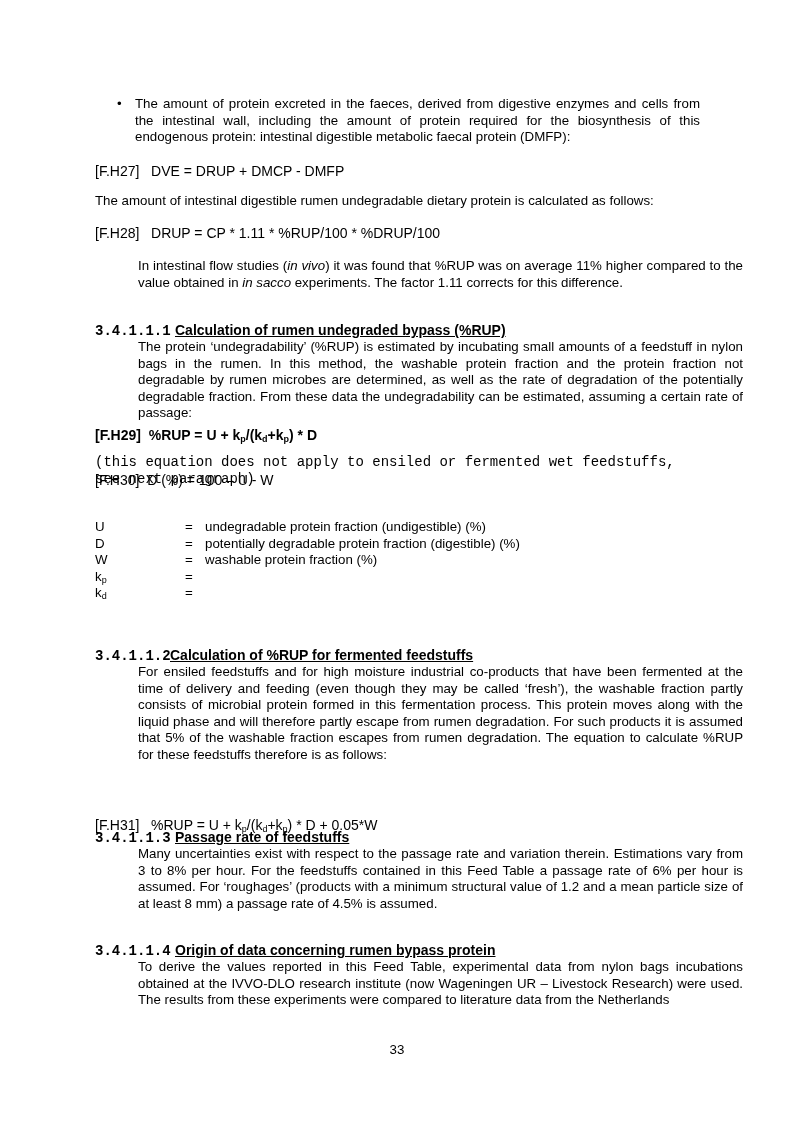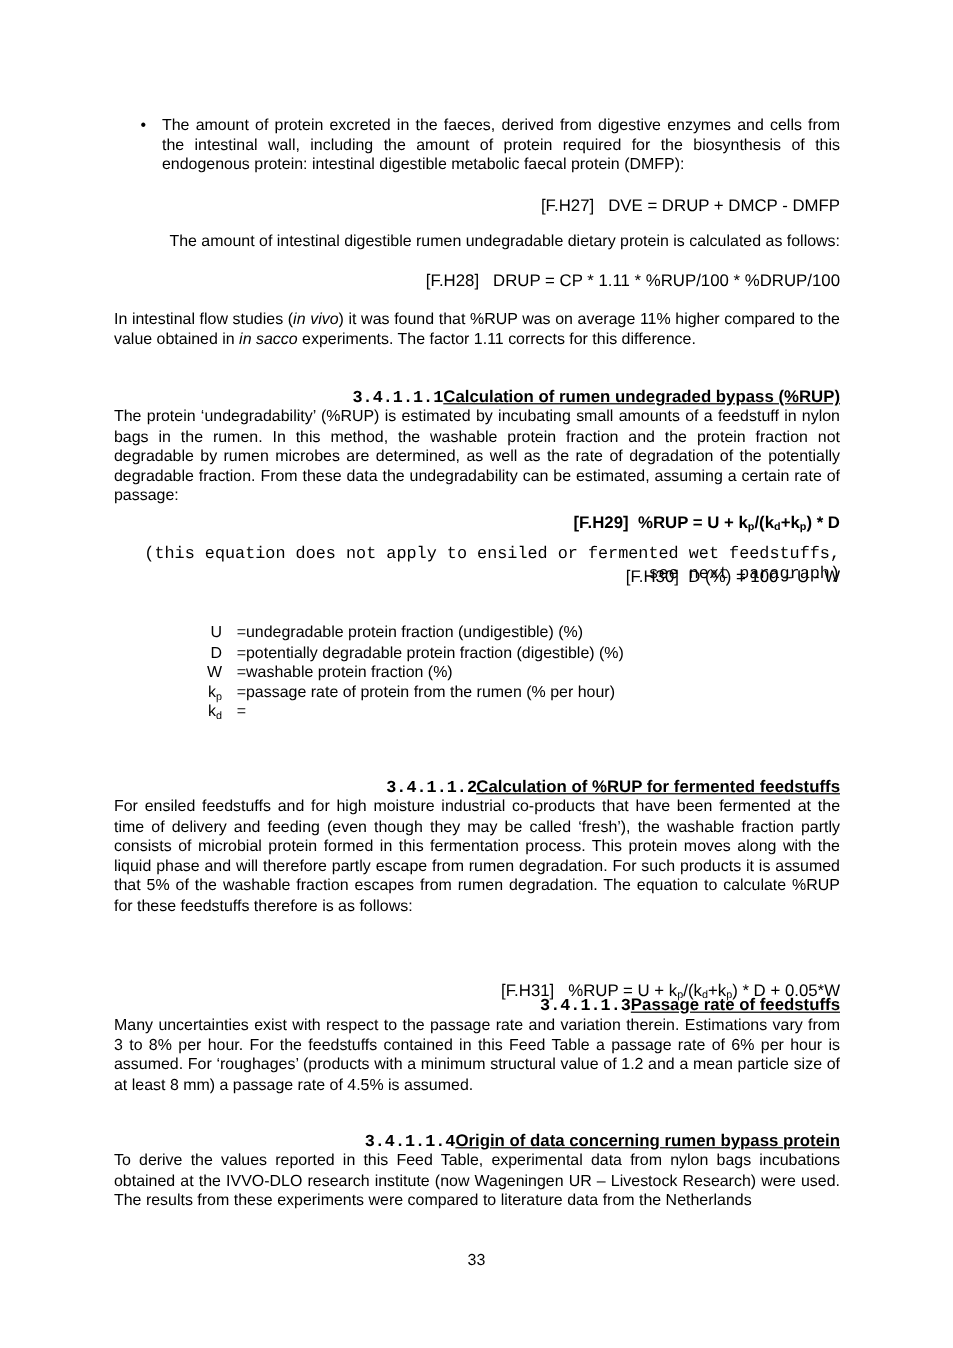--- a/index.html
+++ b/index.html
@@ -2,22 +2,22 @@
 <html><head>
   <meta charset="utf-8">
   <style>
     html, body { margin: 0; padding: 0; background: #ffffff; }
     body {
       width: 794px; height: 1123px; position: relative; overflow: hidden;
       font-family: "Liberation Sans", sans-serif; color: #000;
       font-size: 13.3px; line-height: 16.6px;
     }
     .page { position: absolute; left: 95px; top: 0; width: 605px; }
-    .blk { position: absolute; left: 0; width: 605px; text-align: right; }
-    .just { text-align: justify; text-align-last: left; }
+    .blk { position: absolute; left: 0; width: 605px; }
+    .just { text-align: justify; text-align-last: left; margin-left: 43px; }
     .bullet-wrap { position: absolute; left: 22px; width: 583px; }
     .bullet-dot { position: absolute; left: 0; top: 0; }
     .eq { font-size: 14px; }
     .h { font-weight: bold; font-size: 14px; }
     .h .num { display: inline-block; width: 80px; font-family: Liberation Mono, monospace; }
     .h .ttl { text-decoration: underline; }
     sub { font-size: 9px; vertical-align: -2px; line-height: 0; }
     .def-row { display: flex; height: 16.6px; }
     .def-sym { width: 90px; }
     .def-eq { width: 20px; }
@@ -71,21 +71,20 @@
       <span>potentially degradable protein fraction (digestible) (%)</span>
     </div>
     <div class="def-row">
       <span class="def-sym"><span>W</span></span>
       <span class="def-eq">=</span>
       <span>washable protein fraction (%)</span>
     </div>
     <div class="def-row">
       <span class="def-sym"><span>k</span><sub>p</sub></span>
       <span class="def-eq">=</span>
-      <span>passage rate of protein from the rumen (% per hour)</span>
     </div>
     <div class="def-row">
       <span class="def-sym"><span>k</span><sub>d</sub></span>
       <span class="def-eq">=</span>
     </div>
   </div>
 
   <div class="blk h" style="top:647px;">
     <span class="num" style="width:75px;">3.4.1.1.2</span><span class="ttl">Calculation of %RUP for fermented feedstuffs</span>
   </div>

